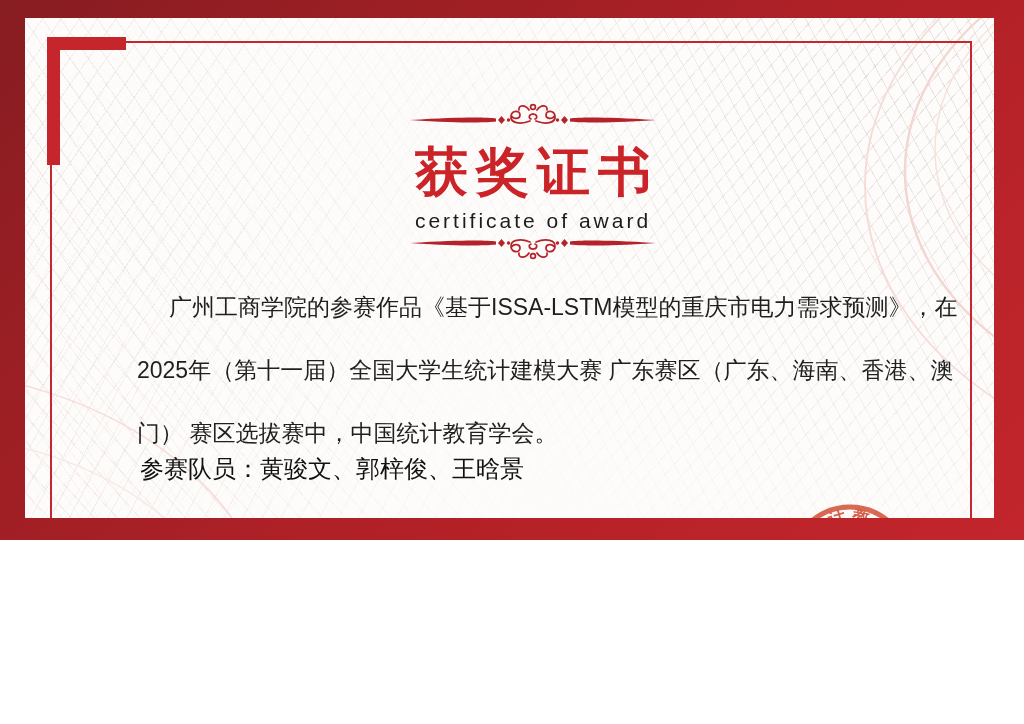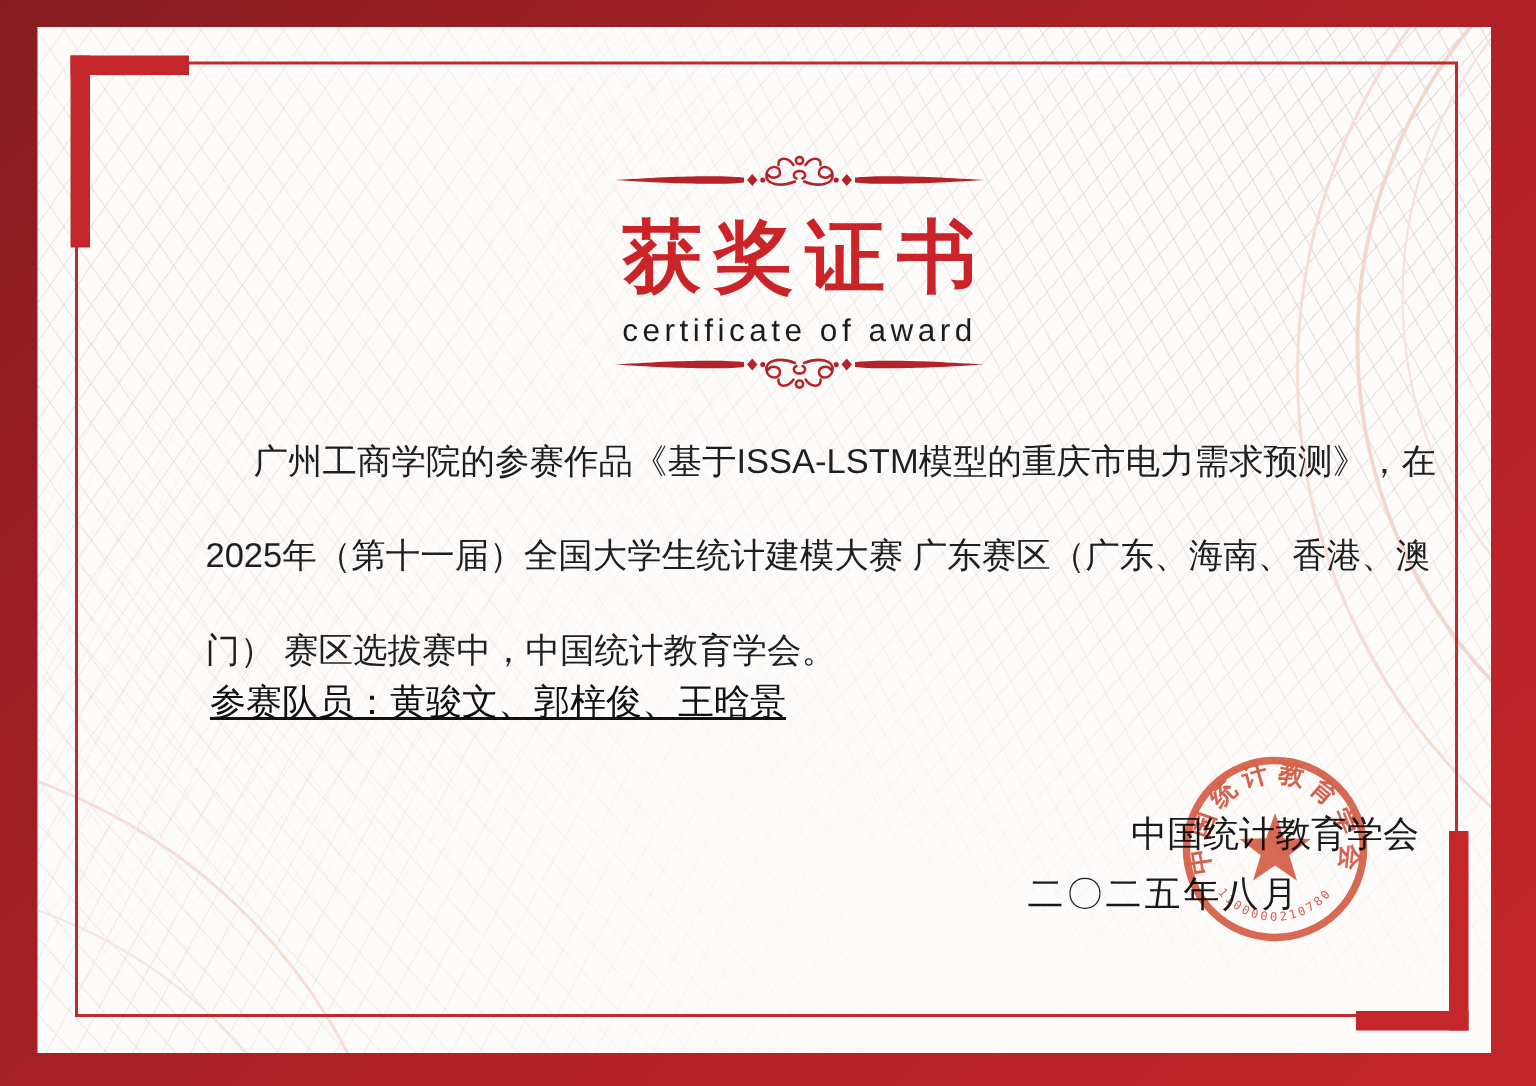--- a/index.html
+++ b/index.html
@@ -1,20 +1,20 @@
 <!DOCTYPE html>
 <html><head>
 <meta charset="utf-8">
 <style>
   * { margin:0; padding:0; box-sizing:border-box; }
   html,body { width:1024px; height:724px; overflow:hidden; }
   body { font-family:"Liberation Sans","DejaVu Sans",sans-serif; }
 
   .page {
-    position:relative; width:1024px; height:724px;
+    position:relative; width:1024px; height:540px;
     background:linear-gradient(135deg,#871d22 0%,#9d1f24 28%,#b22127 60%,#c2262c 100%);
   }
   .cert {
     position:absolute; left:25px; top:18px; right:30px; bottom:22px;
     background:#fdfcfb; overflow:hidden;
   }
 
   
   .mesh { position:absolute; inset:0; pointer-events:none; }
   .mesh-tr {
@@ -73,21 +73,21 @@
     position:absolute; left:112px; top:246px; width:760px;
     font-size:23px; line-height:39px; color:#1f1f1f;
   }
   .body-line { white-space:nowrap;margin-top:24px; }
   .body-line.indent { padding-left:32px; }
 
   .people {
     position:absolute; left:115px; top:431px;
     font-size:24px; line-height:40px; color:#111;
   }
-  .people .row { white-space:nowrap;text-decoration:underline; }
+  .people .row { white-space:nowrap; }
 
   .issuer {
     position:absolute; left:660px; width:330px; top:525px; text-align:center;
     font-size:24px; color:#1a1a1a; line-height:28px;
   }
   .issue-date {
     position:absolute; left:660px; width:330px; top:565px; 
     font-size:24px; color:#1a1a1a; line-height:28px; letter-spacing:2px;
   }
 

